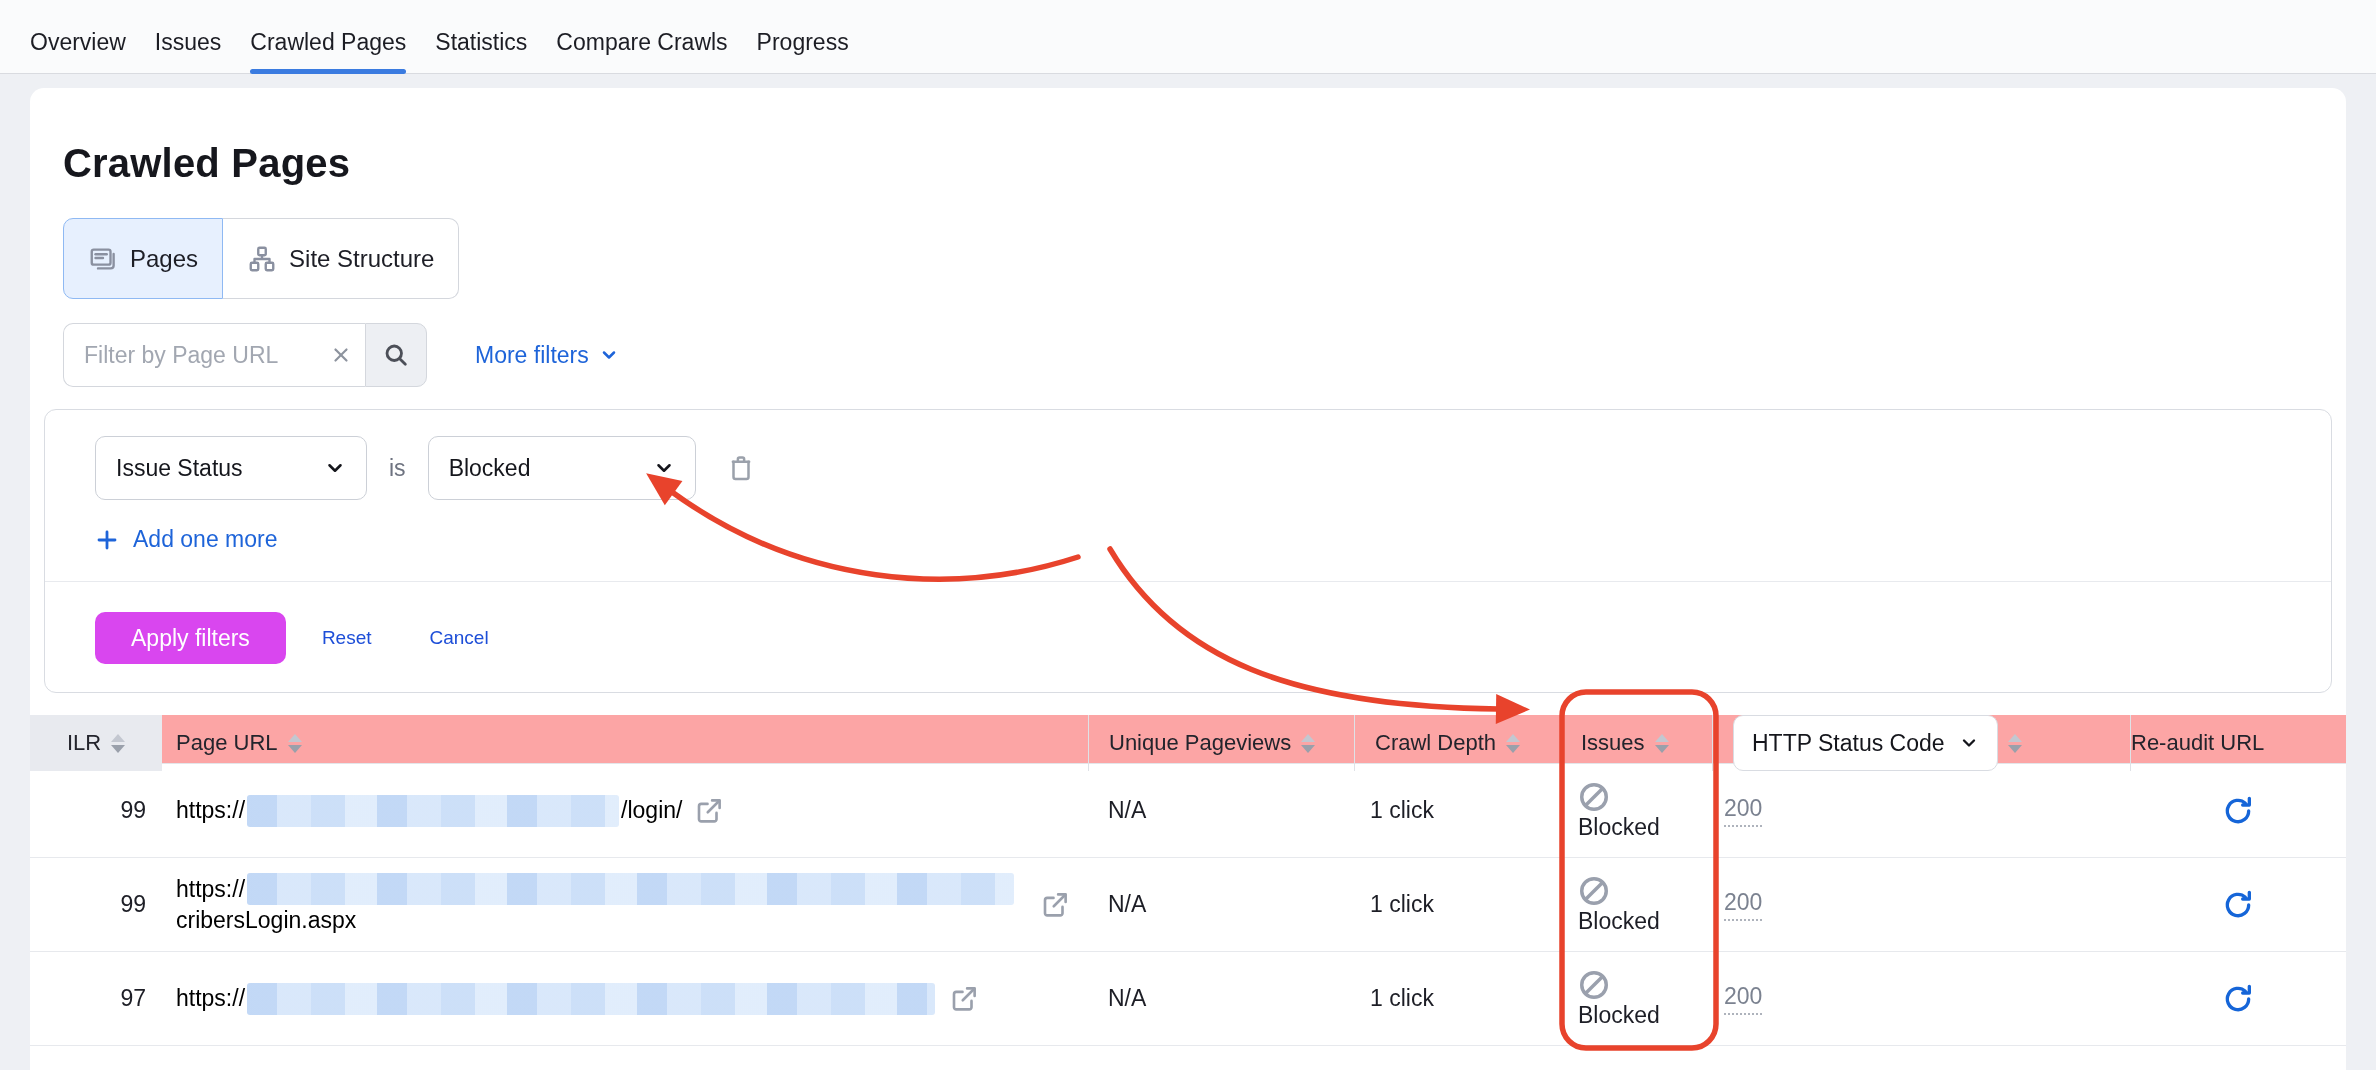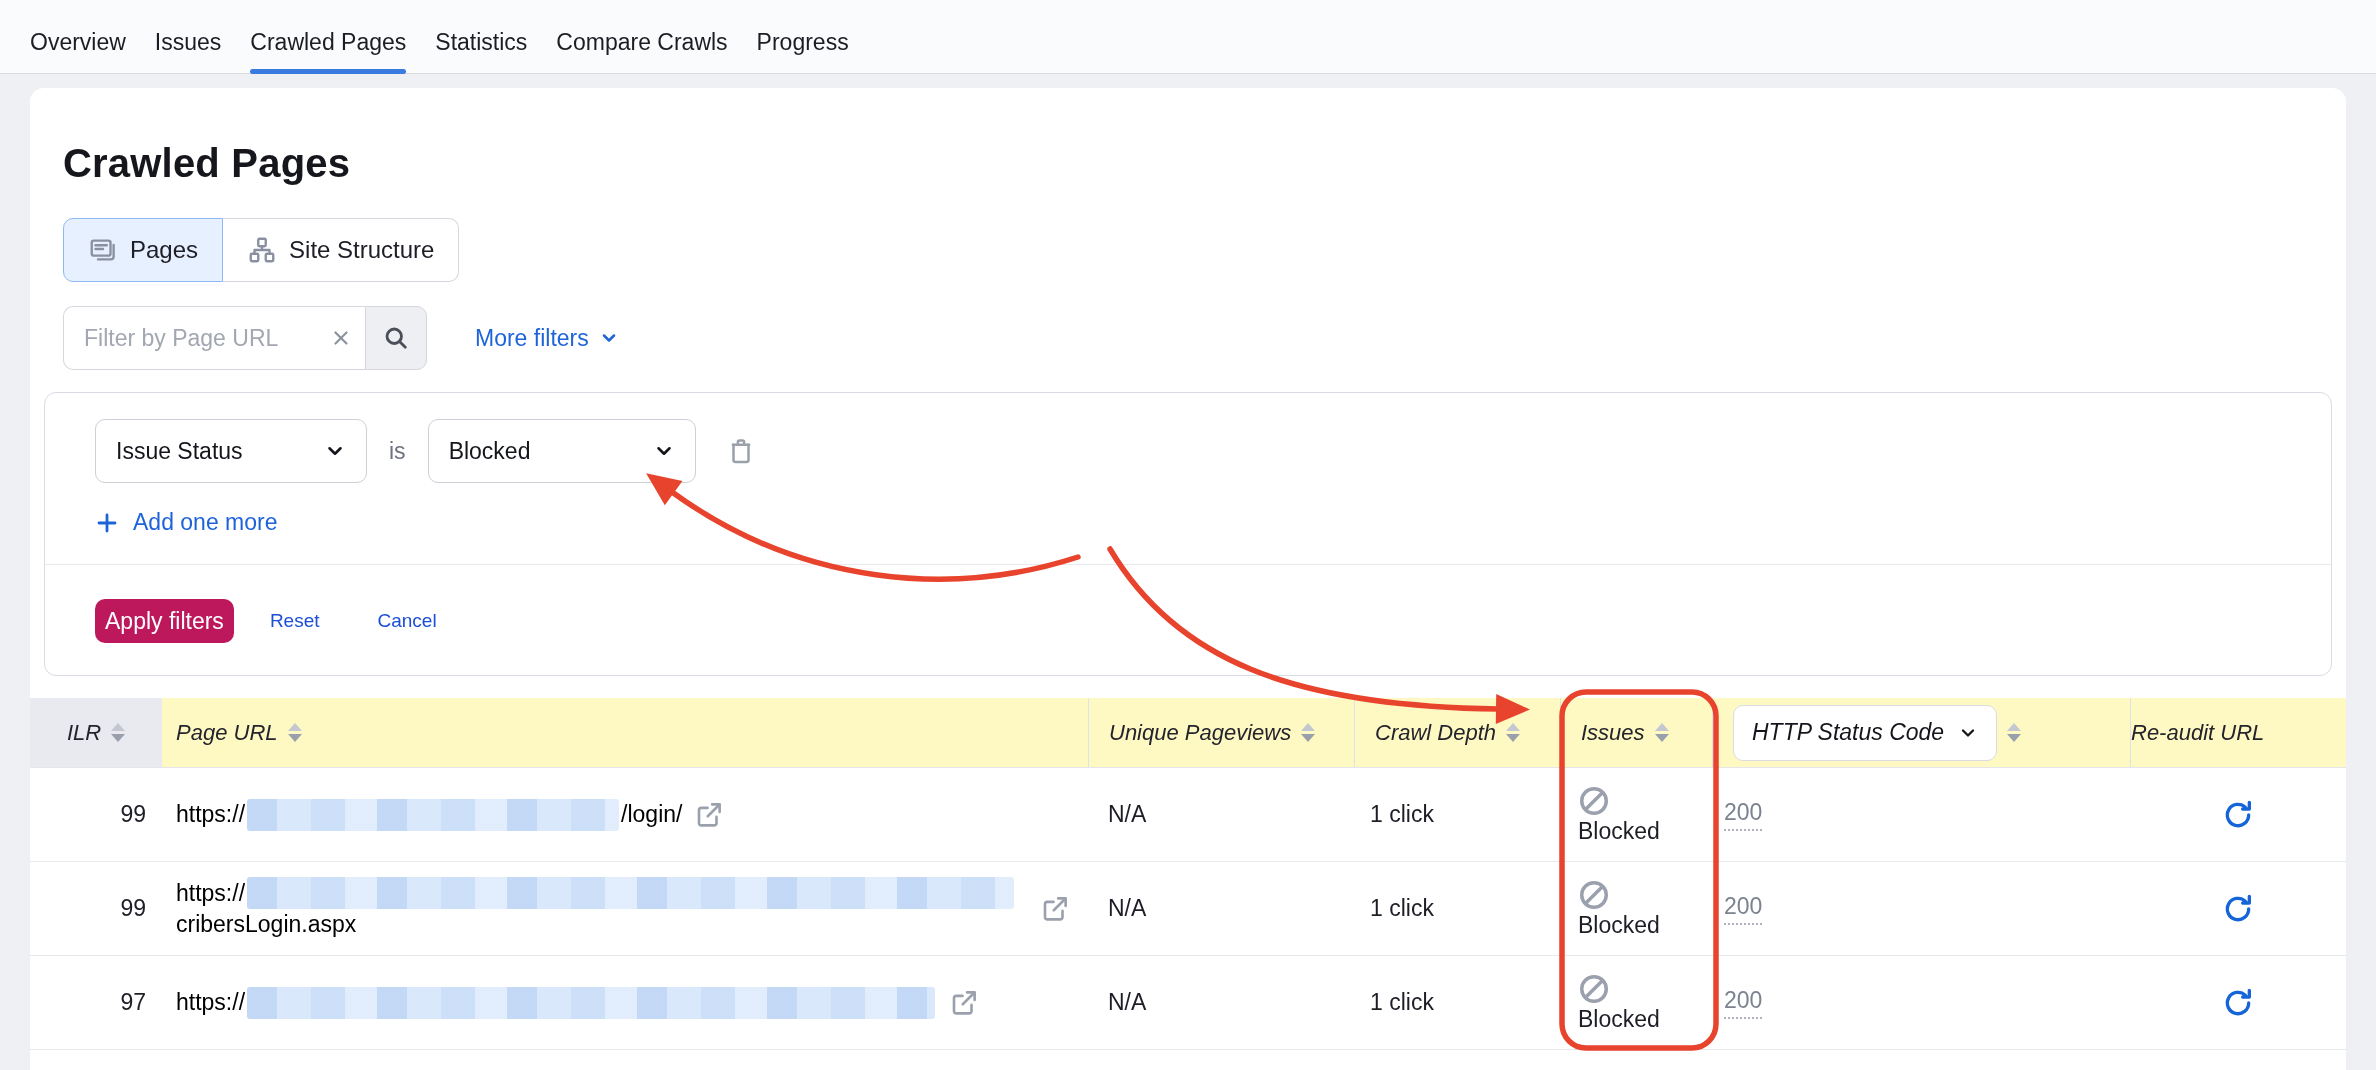--- a/index.html
+++ b/index.html
@@ -16,21 +16,21 @@
     height:5px; background:#3a7be0; border-radius:3px; }
 
   
   .card { position:relative; margin:14px 30px 0 30px; background:#ffffff;
     border-radius:14px 14px 0 0; min-height:982px; }
 
   .page-title { padding:50px 0 0 33px; font-size:40px; font-weight:700;
     color:#16171d; letter-spacing:.2px; line-height:50px; }
 
   
-  .toggle-group { display:flex; margin:30px 0 0 33px; height:64px; width:max-content;
+  .toggle-group { display:flex; margin:30px 0 0 33px; height:81px; width:max-content;
     border-radius:10px; }
   .toggle-btn { display:flex; align-items:center; gap:12px; padding:0 24px;
     font-size:24px; color:#1d1e26; background:#fff; border:1px solid #d4d7dd;
     cursor:pointer; }
   .toggle-btn.first { border-radius:10px 0 0 10px; }
   .toggle-btn.last  { border-radius:0 10px 10px 0; border-left:none; }
   .toggle-btn.selected { background:#e7f0fe; border:1px solid #8fb9f3; }
 
   
   .filter-bar { display:flex; align-items:center; margin:24px 0 0 33px; height:64px; }
@@ -56,31 +56,31 @@
     height:64px; border:1px solid #ccd0d7; border-radius:10px; background:#fff;
     font-size:23px; color:#15161c; padding:0 20px; cursor:pointer; }
   .select.field { width:272px; }
   .select.value { width:268px; }
   .fp-is { font-size:23px; color:#6e7380; }
   .trash-btn { margin-left:8px; cursor:pointer; display:flex; align-items:center; }
   .add-more { display:flex; align-items:center; gap:14px; margin:26px 0 8px 50px;
     color:#1e64d9; font-size:23px; cursor:pointer; width:max-content; }
   .fp-divider { height:1px; background:#e8eaee; margin-top:28px; }
   .fp-actions { display:flex; align-items:center; gap:14px; padding:28px 0 26px 50px; }
-  .apply-btn { height:44px; padding:0 10px; background:#be185d; color:#fff;
+  .apply-btn { height:52px; padding:0 36px; background:#d946ef; color:#fff;
     font-size:23px; font-weight:500; border:none; border-radius:10px; cursor:pointer;
     font-family:"Liberation Sans","DejaVu Sans",sans-serif; }
   .text-btn { height:56px; padding:0 22px; background:none; border:none;
     font-size:19px; color:#1d4ed8; cursor:pointer;
     font-family:"Liberation Sans","DejaVu Sans",sans-serif; }
 
   
   .table { margin-top:22px; --cols:132px 926px 266px 206px 152px 418px 216px; }
-  .thead { display:grid; grid-template-columns:var(--cols); height:70px;
-    background:#fef9c3; border-bottom:1px solid #e4e6ea; font-size:22px; color:#23242c;font-style:italic; }
+  .thead { display:grid; grid-template-columns:var(--cols); height:49px;
+    background:#fca5a5; border-bottom:1px solid #e4e6ea; font-size:22px; color:#23242c; }
   .th { display:flex; align-items:center; gap:10px; padding-left:20px; }
   .th.sep { border-left:1px solid #dfe2e7; }
   .th-ilr { background:#e8eaef; justify-content:center; padding-left:0; }
   .th-url { padding-left:14px; }
   .th-reaudit { justify-content:flex-start; padding-left:0; }
   .sort { display:flex; flex-direction:column; gap:3px; cursor:pointer; }
   .sort i { display:block; width:0; height:0; border-left:7px solid transparent;
     border-right:7px solid transparent; }
   .sort .up { border-bottom:8px solid #c3c7d0; }
   .sort .down { border-top:8px solid #9aa0ab; }

